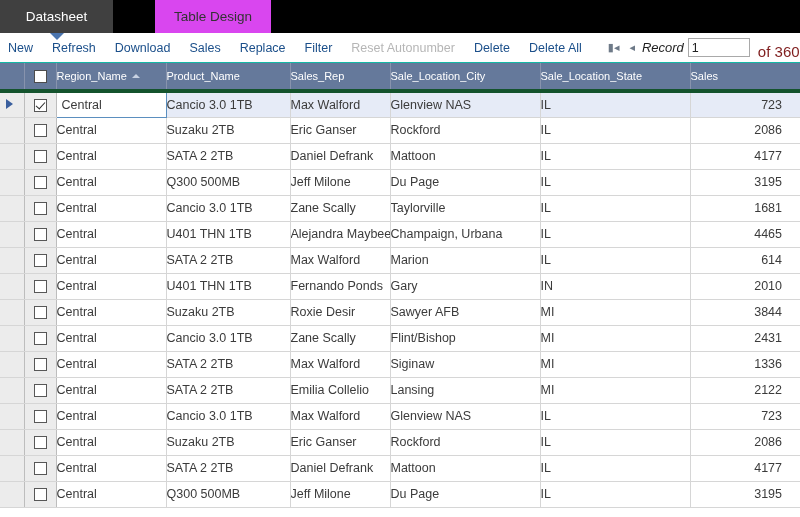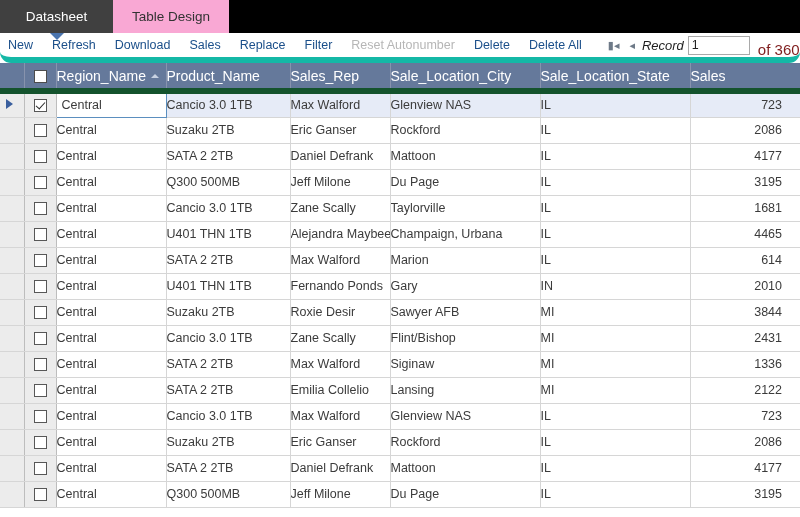--- a/index.html
+++ b/index.html
@@ -35,45 +35,45 @@
     user-select: none;
     position: relative;
   }
   .tab.active {
     width: 113px;
     background: #404040;
     color: #ffffff;
   }
   .tab.inactive {
     width: 116px;
-    background: #f9a8d4;
+    background: #d946ef;
     color: #333333;
+    margin-left: 42px;
   }
   .tab-caret {
     position: absolute;
     left: 50%;
     bottom: -7px;
     margin-left: -7px;
     width: 0; height: 0;
     border-left: 7px solid transparent;
     border-right: 7px solid transparent;
     border-top: 7px solid #4a74ae;
   }
 
   
   .toolbar {
     height: 30px;
     background: #ffffff;
-    border-bottom: 6px solid #14b8a6;
+    border-bottom: 1px solid #14b8a6;
     display: flex;
     align-items: center;
     padding-left: 8px;
     box-sizing: border-box;
     white-space: nowrap;
-    border-radius: 11px;
   }
   .tb-link {
     color: #1b4f8a;
     font-size: 12.5px;
     margin-right: 19px;
     cursor: pointer;
     user-select: none;
   }
   .tb-link.disabled {
     color: #b6b6b6;
@@ -132,24 +132,24 @@
     white-space: nowrap;
     text-overflow: clip;
   }
 
   
   thead tr { height: 28px; }
   thead th {
     background: #65799b;
     color: #ffffff;
     font-weight: normal;
-    font-size: 14px;
+    font-size: 11px;
     text-align: left;
     border-right: 1px solid #8793ad;
-    border-bottom: 6px solid #14532d;
+    border-bottom: 4px solid #14532d;
     padding-left: 7px;
     box-sizing: border-box;
     position: relative;
   }
   thead th.sel-col {
     padding-left: 0;
     text-align: center;
     border-right: 1px solid #8793ad;
   }
   thead th.last { border-right: none; }

